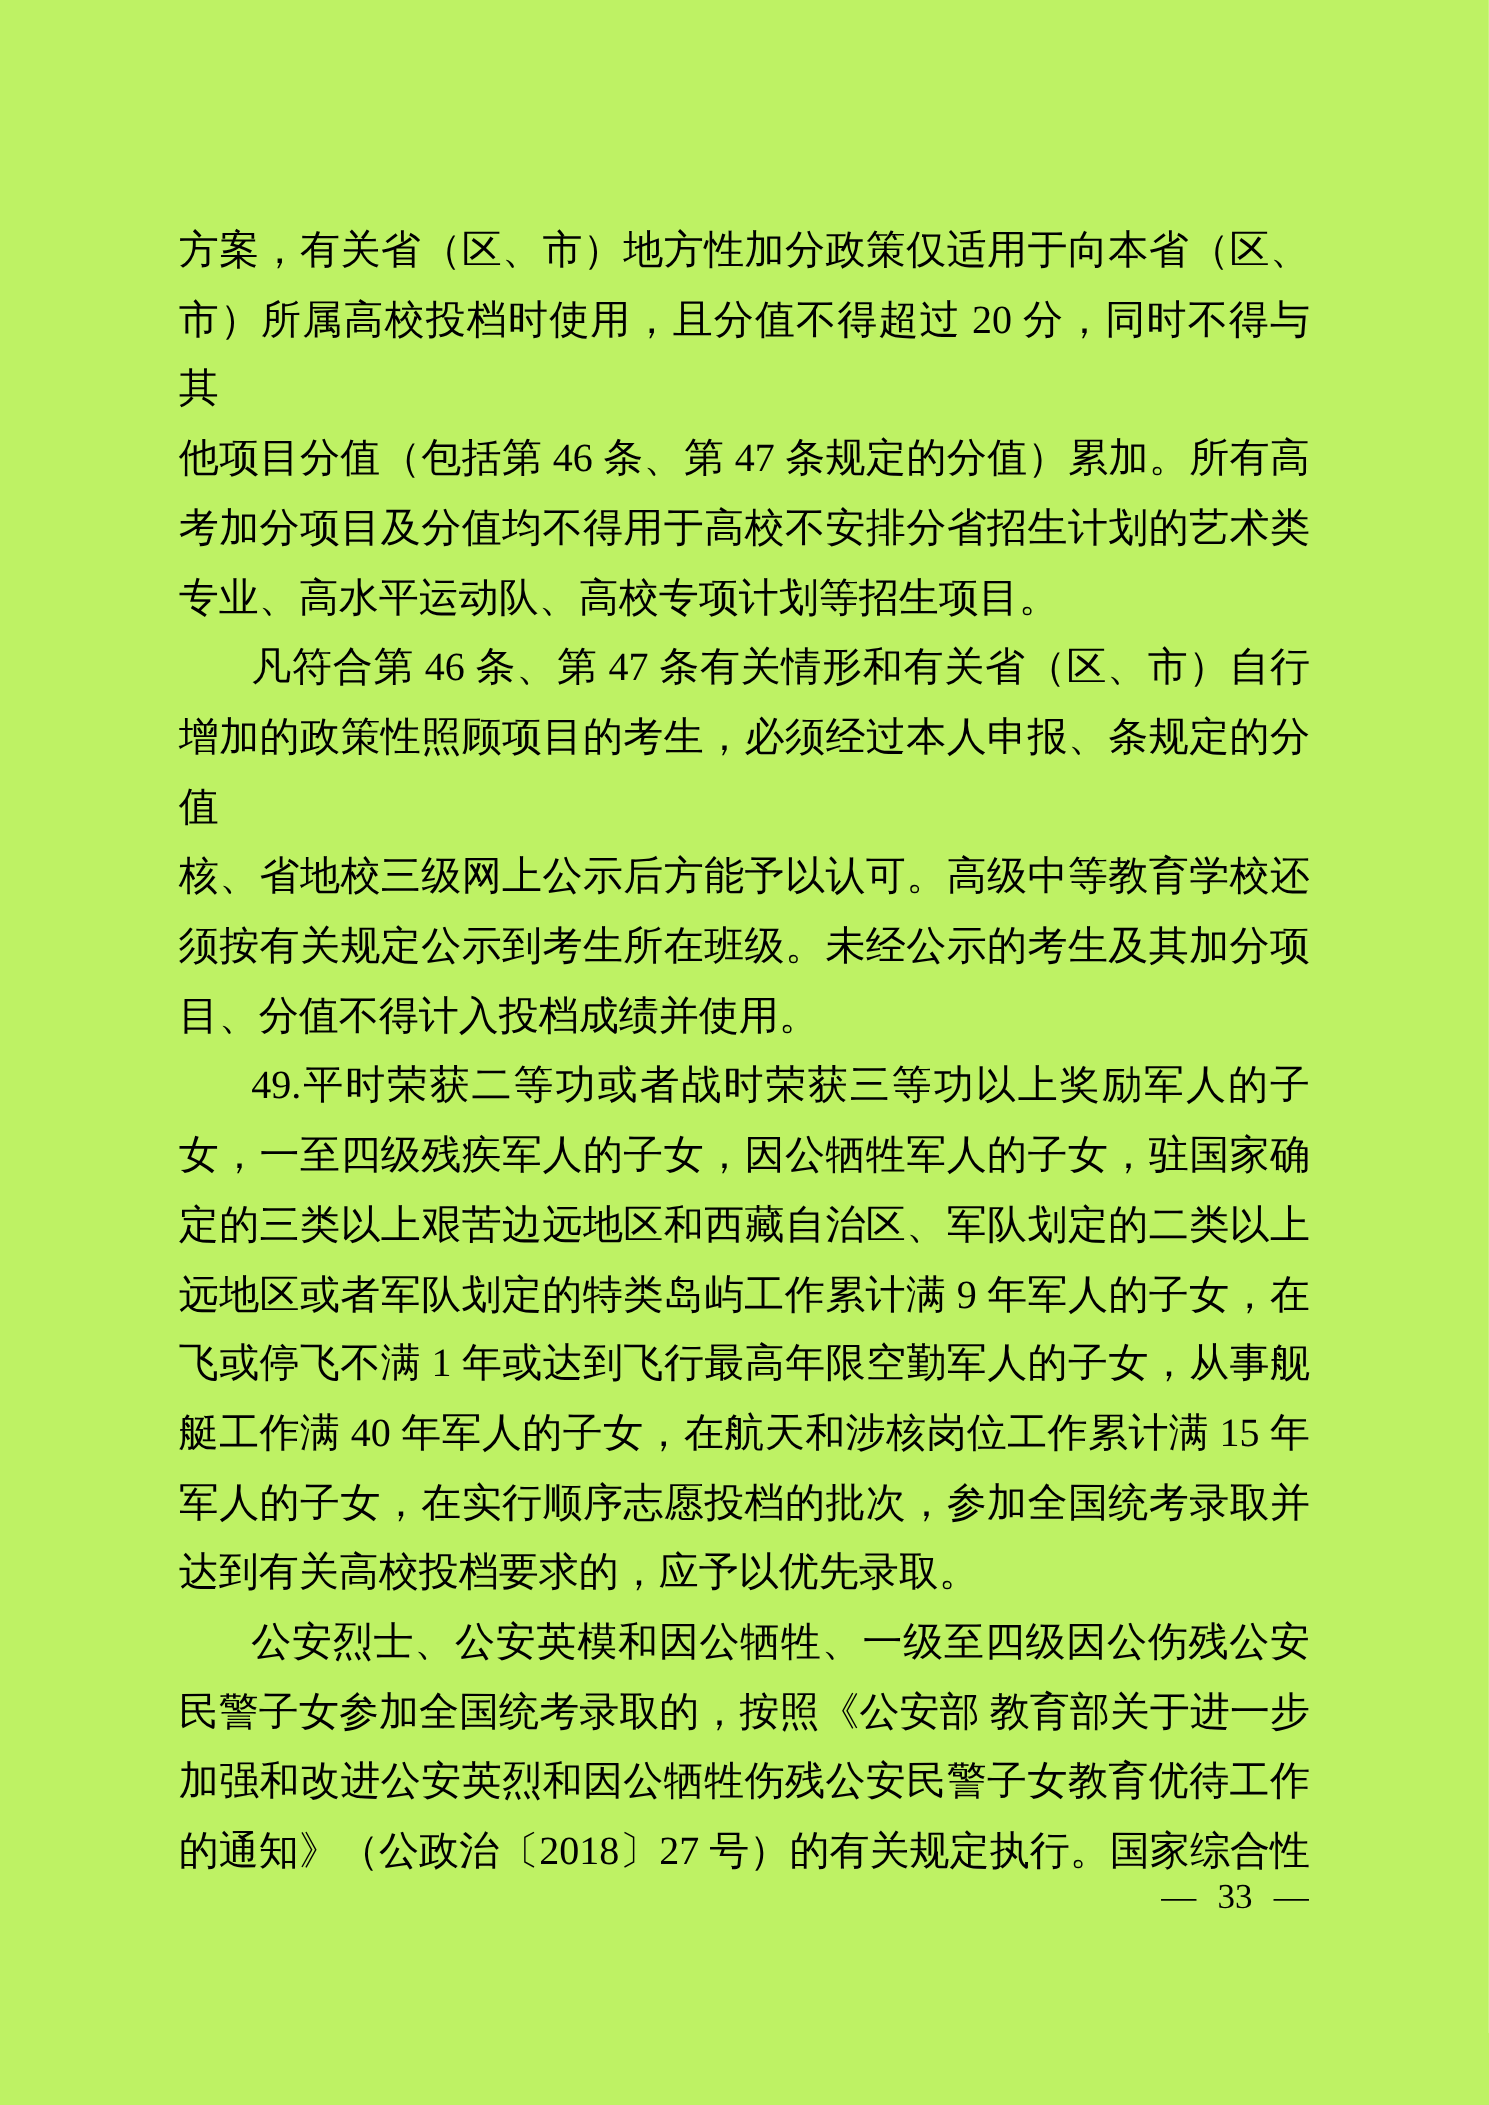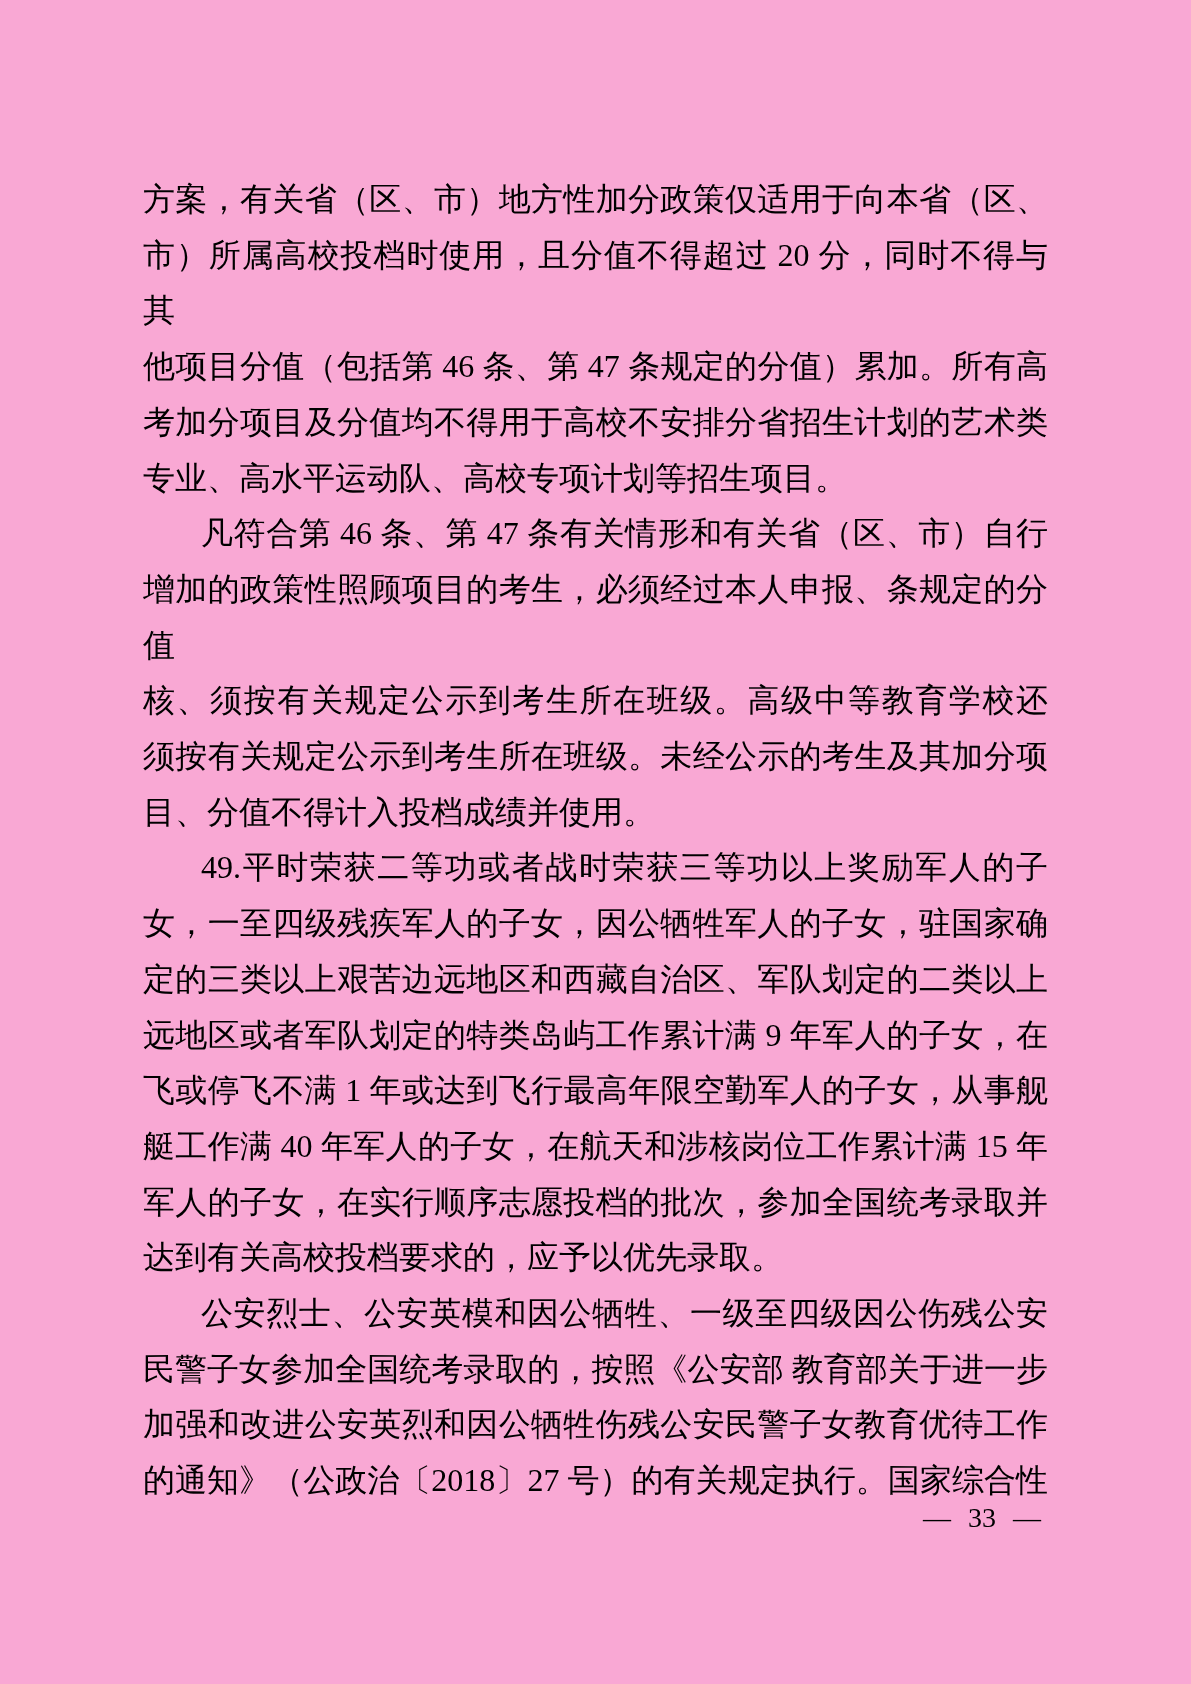--- a/index.html
+++ b/index.html
@@ -11,21 +11,21 @@
     height: 1684px;
     background: #ffffff;
     position: relative;
     font-family: "Liberation Serif", "DejaVu Serif", serif;
     color: #000000;
     overflow: hidden;
   }
   .page {
     position: absolute;
     inset: 0;
-    background: #f9a8d4;
+    background: #bef264;
   }
   .text-block {
     position: absolute;
     left: 143px;
     top: 172px;
     width: 905px;
     font-size: 32px;
     line-height: 55.7px;
   }
   .line {
@@ -39,40 +39,40 @@
     text-indent: 58px;
     font-family: Liberation Serif, serif;
   }
   .page-number {
     position: absolute;
     top: 1498px;
     left: 923px;
     width: 130px;
     font-size: 28px;
     line-height: 40px;
-    text-align: left;
+    text-align: center;
     word-spacing: 10px;
     white-space: nowrap;
   }
 </style>
 </head>
 <body>
 
 <div class="page">
 
   <div class="text-block">
 
   <div class="line">方案，有关省（区、市）地方性加分政策仅适用于向本省（区、</div>
       <div class="line">市）所属高校投档时使用，且分值不得超过 20 分，同时不得与其</div>
       <div class="line">他项目分值（包括第 46 条、第 47 条规定的分值）累加。所有高</div>
       <div class="line">考加分项目及分值均不得用于高校不安排分省招生计划的艺术类</div>
       <div class="line end">专业、高水平运动队、高校专项计划等招生项目。</div>
       <div class="line indent">凡符合第 46 条、第 47 条有关情形和有关省（区、市）自行</div>
       <div class="line">增加的政策性照顾项目的考生，必须经过本人申报、条规定的分值</div>
-      <div class="line">核、须按有关规定公示到考生所在班级。高级中等教育学校还</div>
+      <div class="line">核、省地校三级网上公示后方能予以认可。高级中等教育学校还</div>
       <div class="line">须按有关规定公示到考生所在班级。未经公示的考生及其加分项</div>
       <div class="line end">目、分值不得计入投档成绩并使用。</div>
       <div class="line indent">49.平时荣获二等功或者战时荣获三等功以上奖励军人的子</div>
       <div class="line">女，一至四级残疾军人的子女，因公牺牲军人的子女，驻国家确</div>
       <div class="line">定的三类以上艰苦边远地区和西藏自治区、军队划定的二类以上</div>
       <div class="line">远地区或者军队划定的特类岛屿工作累计满 9 年军人的子女，在</div>
       <div class="line">飞或停飞不满 1 年或达到飞行最高年限空勤军人的子女，从事舰</div>
       <div class="line">艇工作满 40 年军人的子女，在航天和涉核岗位工作累计满 15 年</div>
       <div class="line">军人的子女，在实行顺序志愿投档的批次，参加全国统考录取并</div>
       <div class="line end">达到有关高校投档要求的，应予以优先录取。</div>

